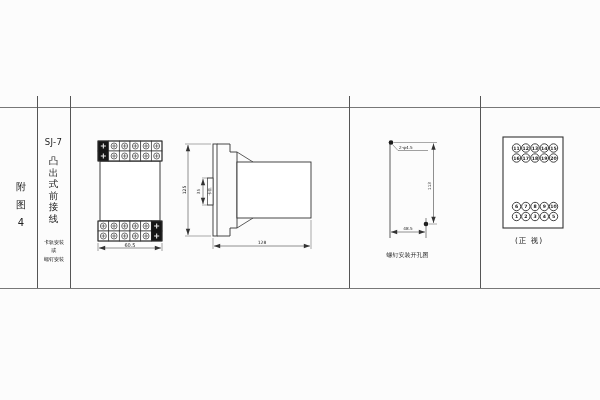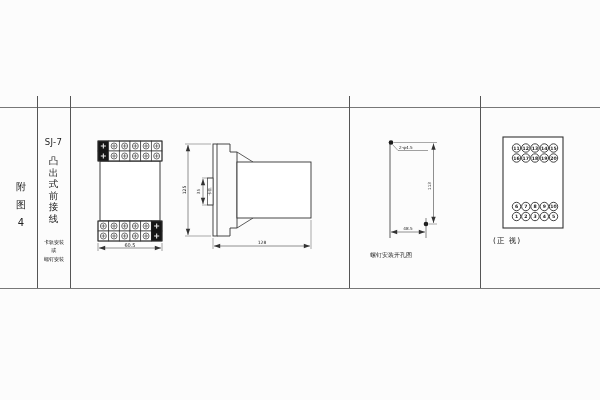--- a/index.html
+++ b/index.html
@@ -7,21 +7,21 @@
     position:relative;width:600px;height:400px;background:#fcfcfc;
     font-family:"DejaVu Sans",sans-serif;color:#222;overflow:hidden;
   }
   .hline{position:absolute;height:1px;background:#777;}
   .vline{position:absolute;width:1px;background:#555;}
   .vstack{position:absolute;display:flex;flex-direction:column;align-items:center;}
   .idx-char{font-size:10px;line-height:18px;}
   .model{font-size:8.5px;line-height:10px;letter-spacing:.3px;}
   .style-char{font-size:9.5px;line-height:11.6px;}
   .mount-line{font-size:5.5px;line-height:8.5px;white-space:nowrap;transform:scale(.92);}
-  .caption{position:absolute;text-align:left;white-space:nowrap;}
+  .caption{position:absolute;text-align:center;white-space:nowrap;}
   .cap-drill{font-size:6px;}
   .cap-front{font-size:7.5px;letter-spacing:1px;}
   svg{position:absolute;overflow:visible;}
   svg text{font-family:"DejaVu Sans",sans-serif;fill:#222;}
 </style>
 </head>
 <body>
 
 <div id="canvas">
 

